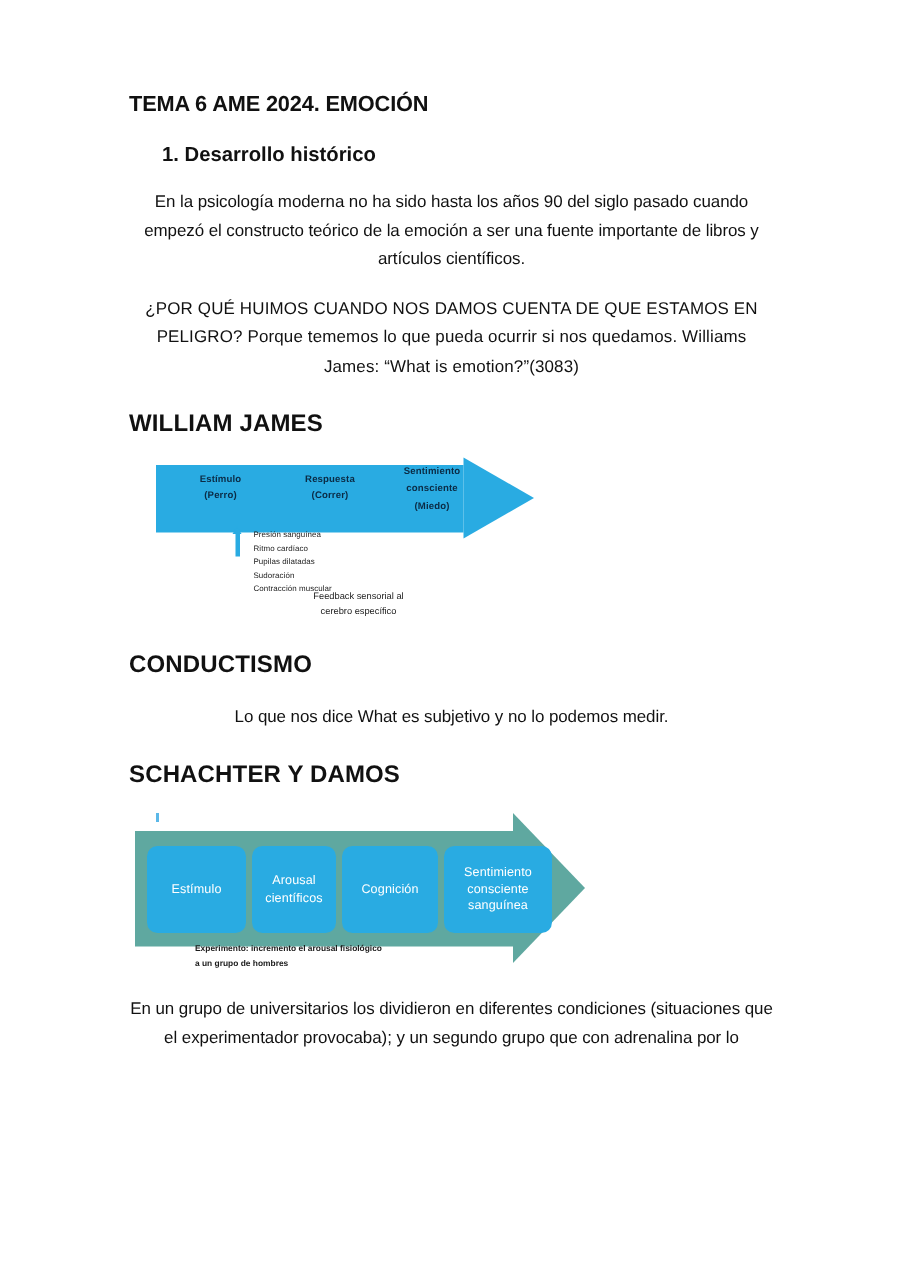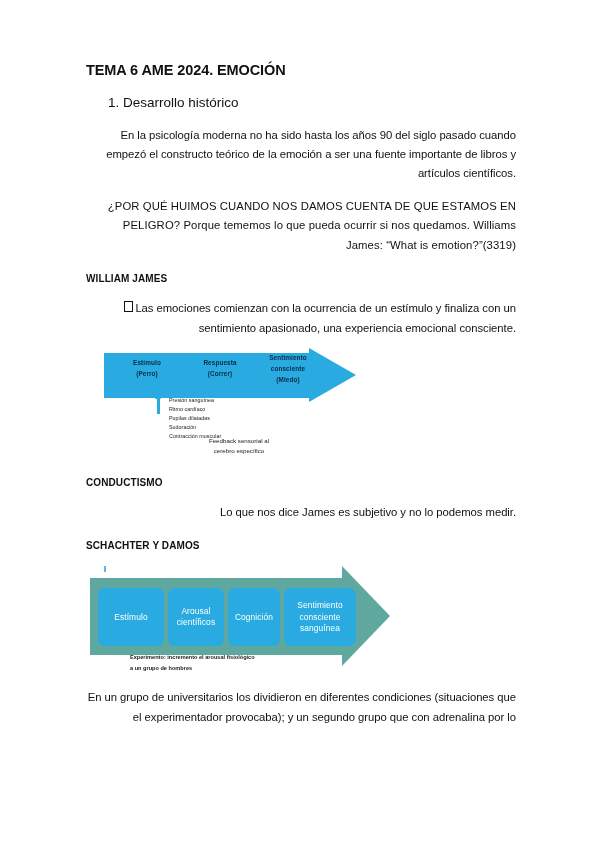--- a/index.html
+++ b/index.html
@@ -31,36 +31,36 @@
 
   h1.doc-title {
     font-size: 14.5px;
     font-weight: bold;
     letter-spacing: -0.1px;
     margin: 0 0 16px 0;
     line-height: 1.2;
   }
   h2.doc-subtitle {
     font-size: 13.5px;
-    font-weight: normal;
+    font-weight: bold;
     margin: 0 0 14px 22px;
     line-height: 1.2;
   }
   p.para {
     font-size: 11.3px;
     line-height: 1.72;
     margin: 0 0 13px 0;
-    text-align: right;
+    text-align: center;
     letter-spacing: -0.05px;
   }
   p.para.caps {
     letter-spacing: 0.1px;
   }
   h3.sec-head {
-    font-size: 10px;
+    font-size: 16px;
     font-weight: bold;
     margin: 16px 0 13px 0;
     letter-spacing: 0.1px;
     line-height: 1.5;
   }
   .boxglyph {
     display: inline-block;
     width: 7px;
     height: 9px;
     border: 1.1px solid #111;
@@ -207,21 +207,21 @@
     display: flex;
     align-items: center;
     justify-content: center;
     text-align: center;
     padding: 2px 3px;
     box-sizing: border-box;
     letter-spacing: 0.1px;
   }
   .fig2 .bx-1 { width: 66px; }
   .fig2 .bx-2 { width: 56px; }
-  .fig2 .bx-3 { width: 52px; }
+  .fig2 .bx-3 { width: 64px; }
   .fig2 .bx-4 { width: 72px; }
   .fig2 .fig2cap {
     position: absolute;
     left: 40px;
     top: 86px;
     width: 230px;
     font-size: 5.6px;
     font-weight: bold;
     line-height: 1.85;
     color: #1a1a1a;
@@ -231,25 +231,24 @@
 <body>
 
 <div class="page">
   <div class="content">
 
     <h1 class="doc-title">TEMA 6 AME 2024. EMOCIÓN</h1>
     <h2 class="doc-subtitle">1. Desarrollo histórico</h2>
 
     <p class="para">En la psicología moderna no ha sido hasta los años 90 del siglo pasado cuando empezó el constructo teórico de la emoción a ser una fuente importante de libros y artículos científicos.</p>
 
-    <p class="para caps">¿POR QUÉ HUIMOS CUANDO NOS DAMOS CUENTA DE QUE ESTAMOS EN PELIGRO? Porque tememos lo que pueda ocurrir si nos quedamos. Williams James: “What is emotion?”(3319)</p>
+    <p class="para caps">¿POR QUÉ HUIMOS CUANDO NOS DAMOS CUENTA DE QUE ESTAMOS EN PELIGRO? Porque tememos lo que pueda ocurrir si nos quedamos. Williams James: “What is emotion?”(3083)</p>
 
     <h3 class="sec-head">WILLIAM JAMES</h3>
 
-    <p class="para"><span class="boxglyph"></span><span>Las emociones comienzan con la ocurrencia de un estímulo y finaliza con un sentimiento apasionado, una experiencia emocional consciente.</span></p>
 
     <div class="fig1">
       <div class="arrow-wrap">
         <div class="arrow-body"></div>
         <div class="arrow-head"></div>
         <div class="lbl lbl-1">
           <div>Estímulo</div>
           <div>(Perro)</div>
         </div>
         <div class="lbl lbl-2">
@@ -272,21 +271,21 @@
       </div>
       <div class="feedback">
         <div>Feedback sensorial al</div>
         <div>cerebro específico</div>
       </div>
     </div>
 
 
     <h3 class="sec-head">CONDUCTISMO</h3>
 
-    <p class="para">Lo que nos dice James es subjetivo y no lo podemos medir.</p>
+    <p class="para">Lo que nos dice What es subjetivo y no lo podemos medir.</p>
 
     <h3 class="sec-head">SCHACHTER Y DAMOS</h3>
 
     <div class="fig2">
       <div class="speck"></div>
       <div class="tarrow-body"></div>
       <div class="tarrow-head"></div>
       <div class="boxrow">
         <div class="bx bx-1">
           <span>Estímulo</span>

